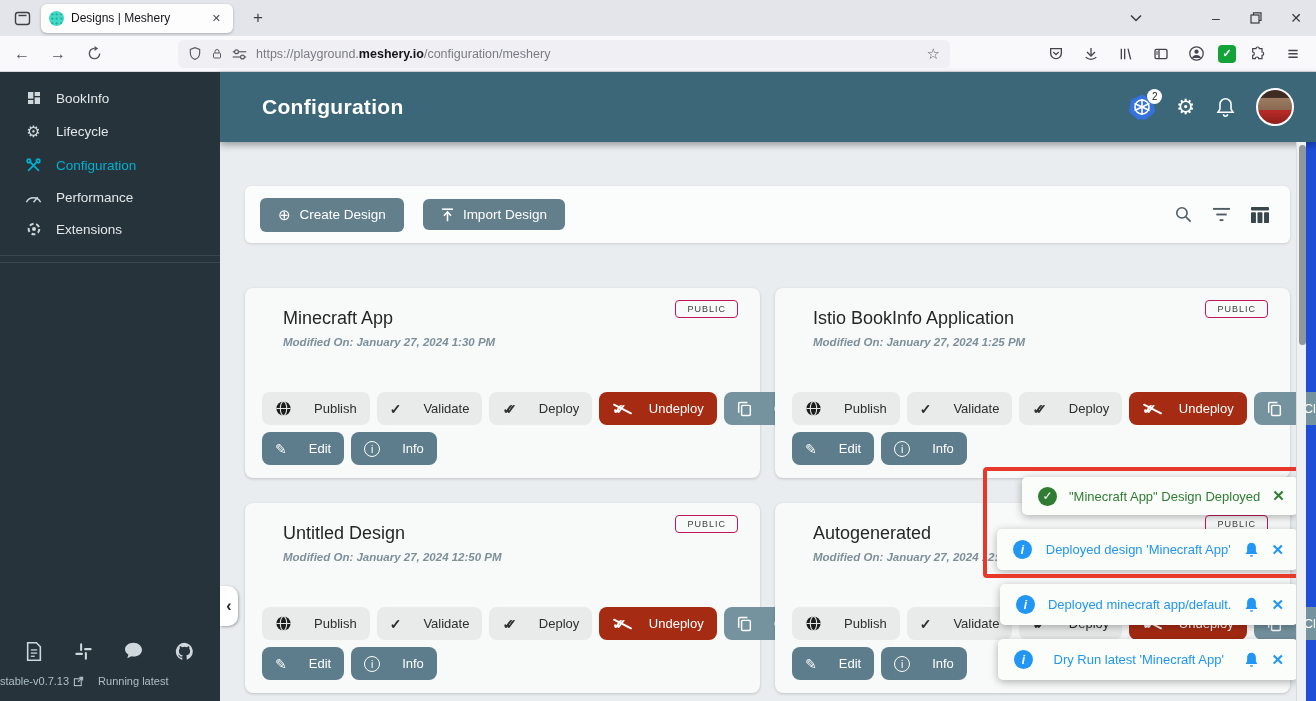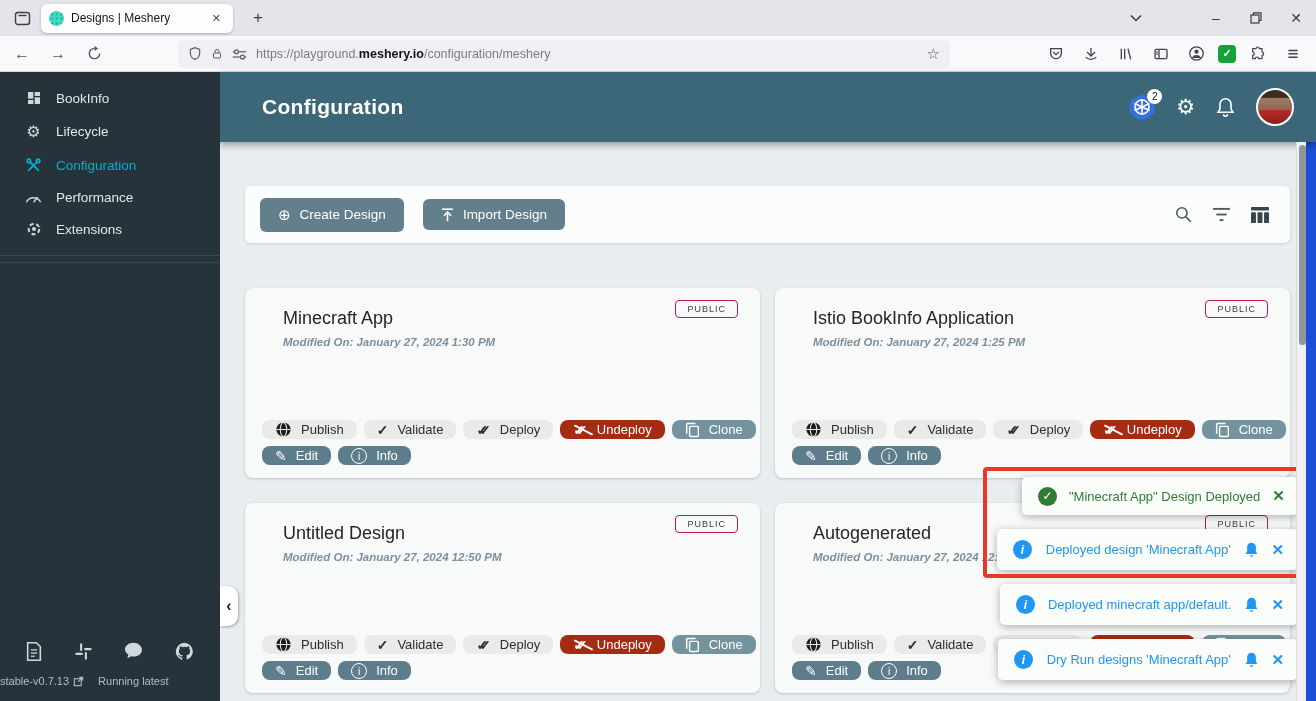--- a/index.html
+++ b/index.html
@@ -65,21 +65,21 @@
   .abar-right { margin-left:auto; display:flex; align-items:center; gap:19px; color:#37474f; }
   .abar-right .aic { display:flex; align-items:center; cursor:pointer; }
 
   .cards { position:absolute; left:25px; top:146px; width:1045px; display:grid; grid-template-columns:515px 515px; grid-column-gap:15px; grid-row-gap:25px; }
   .card { height:190px; background:#f8f9f9; border-radius:8px; box-shadow:0 1px 3px rgba(0,0,0,.18); padding:14px 38px; position:relative; }
   .card h2 { font-size:18px; font-weight:normal; color:#262626; margin-top:6px; }
   .modified { font-size:11.5px; font-style:italic; color:#7d8f9b; margin-top:7px;font-weight:bold; }
   .chip { position:absolute; top:12px; right:22px; border:1px solid #be185d; border-radius:4px; padding:3px 11px; font-size:9px; letter-spacing:1px; color:#3c3c3c; background:transparent; }
   .card-actions { position:absolute; left:17px; bottom:13px; right:12px; }
   .arow { display:flex; gap:7px; margin-top:7px; }
-  .cbtn { border:none; border-radius:8px; font-family:inherit; font-size:13px; padding:0 13px; height:19px; display:flex; align-items:center; gap:9px; cursor:pointer; }
+  .cbtn { border:none; border-radius:8px; font-family:inherit; font-size:13px; padding:0 13px; height:33px; display:flex; align-items:center; gap:22px; cursor:pointer; }
   .cbtn .cic { display:flex; align-items:center; font-size:14px; position:relative; }
   .btn-light { background:#e9eaea; color:#2e2e2e; }
   .btn-red { background:#a62b13; color:#fff; }
   .btn-mid { background:#74939f; color:#fff; }
   .btn-dark { background:#5d7d8c; color:#fff; }
   .chk2 { margin-left:-9px; }
   .slash { position:absolute; left:0px; top:7px; width:21px; height:2px; background:currentColor; transform:rotate(27deg); border-radius:2px; }
   .slash.red { background:#fff; }
   .icircle { width:16px; height:16px; border:1.6px solid currentColor; border-radius:50%; display:flex; align-items:center; justify-content:center; font-size:10.5px; font-style:normal; }
 
@@ -663,21 +663,21 @@
         <span class="tbell">
             <svg width="15" height="17" viewBox="0 0 24 26">
               <path d="M12 2 a7 7 0 0 0 -7 7 v7 l-2.5 4 h19 L19 16 V9 a7 7 0 0 0 -7 -7 Z" fill="#2196f3"></path>
               <path d="M9.5 22 a2.5 2.5 0 0 0 5 0 Z" fill="#2196f3"></path>
             </svg>
           </span>
         <span class="tclose">✕</span>
       </div>
       <div class="toast info" style="left:778px; top:497px; width:300px; height:41px;">
         <span class="tico blue">i</span>
-        <span class="ttext">Dry Run designs 'Minecraft App'</span>
+        <span class="ttext">Dry Run latest 'Minecraft App'</span>
         <span class="tbell">
             <svg width="15" height="17" viewBox="0 0 24 26">
               <path d="M12 2 a7 7 0 0 0 -7 7 v7 l-2.5 4 h19 L19 16 V9 a7 7 0 0 0 -7 -7 Z" fill="#2196f3"></path>
               <path d="M9.5 22 a2.5 2.5 0 0 0 5 0 Z" fill="#2196f3"></path>
             </svg>
           </span>
         <span class="tclose">✕</span>
       </div>
 
       <div class="annotation" style="left:763px; top:325px;"></div>

